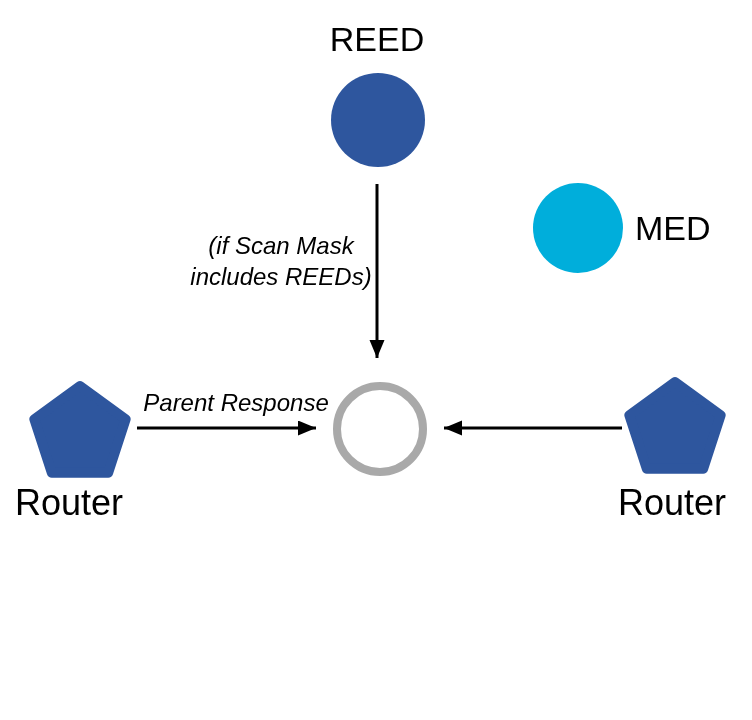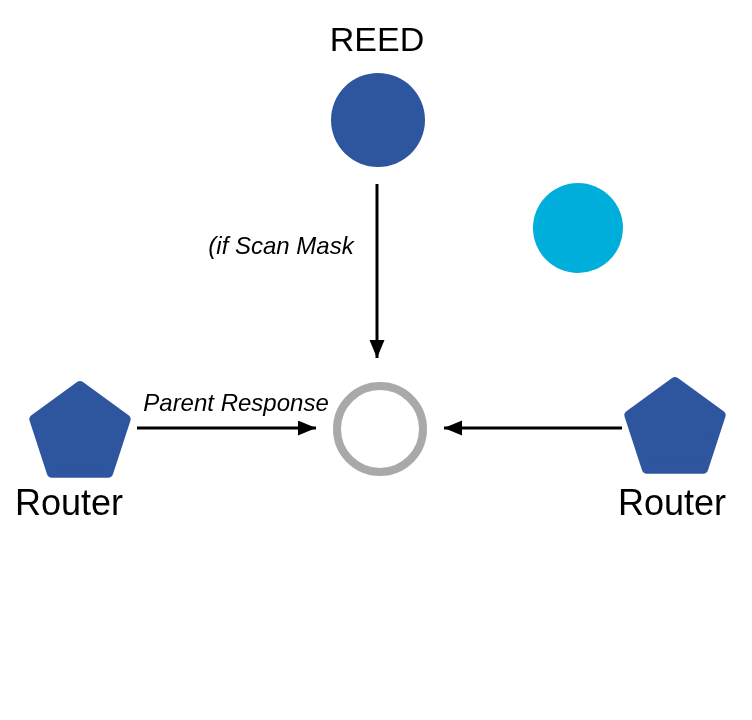--- a/index.html
+++ b/index.html
@@ -91,23 +91,25 @@
     <line x1="377" y1="184" x2="377" y2="358" stroke="#000000" stroke-width="3" marker-end="url(#arrowhead)"></line>
     <line x1="137" y1="428" x2="316" y2="428" stroke="#000000" stroke-width="3" marker-end="url(#arrowhead)"></line>
     <line x1="622" y1="428" x2="444" y2="428" stroke="#000000" stroke-width="3" marker-end="url(#arrowhead)"></line>
   </svg>
 
   <div class="node-label centered" style="left:377px; top:20px;">REED</div>
   <div class="circle reed-circle"></div>
 
   <div class="annotation scan-note centered">
     <div>(if Scan Mask</div>
+    <div>includes REEDs)</div>
   </div>
 
   <div class="circle med-circle"></div>
+  <div class="node-label" style="left:635px; top:209px;">MED</div>
 
   <div class="circle joiner-circle"></div>
 
   <svg class="pentagon" style="left:25px; top:379px;" width="110" height="105" viewBox="0 0 110 105">
     <polygon points="55,7 100.65,40.17 83.2,93.8 26.8,93.8 9.35,40.17" fill="#2E569E" stroke="#2E569E" stroke-width="10" stroke-linejoin="round"></polygon>
   </svg>
   <div class="node-label centered" style="left:69px; top:482px; font-size:36px;">Router</div>
 
   <div class="annotation parent-response centered">Parent Response</div>
 

